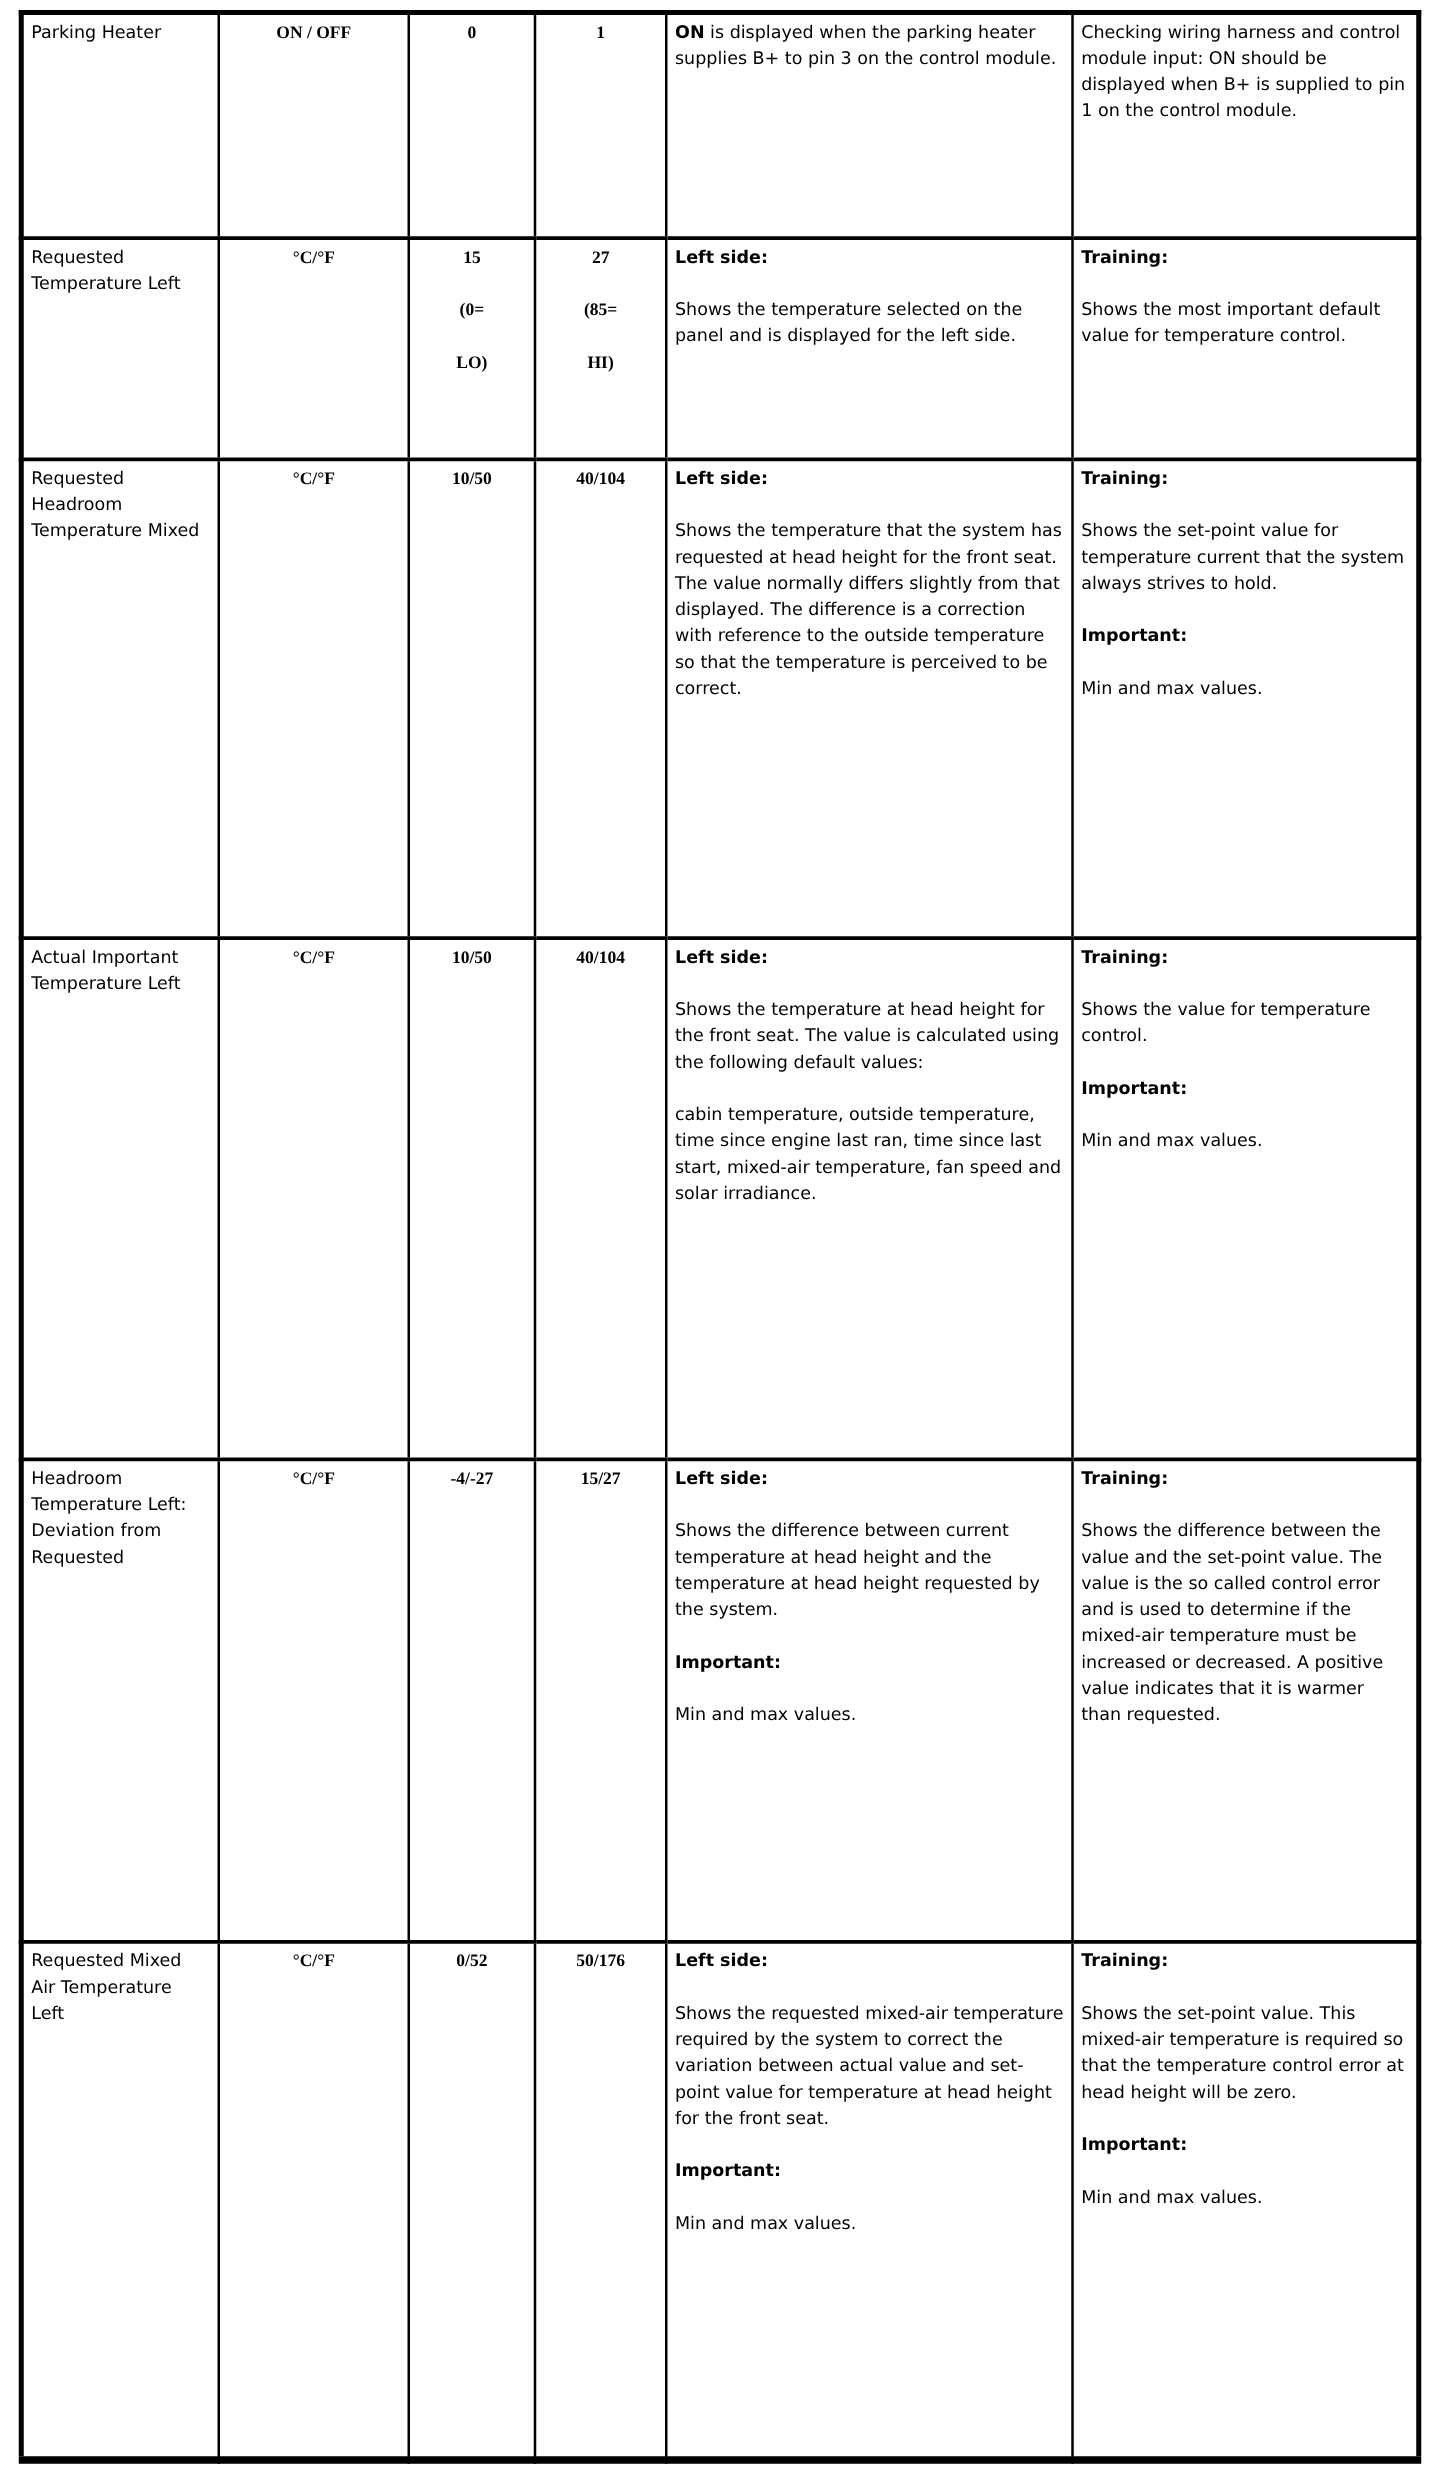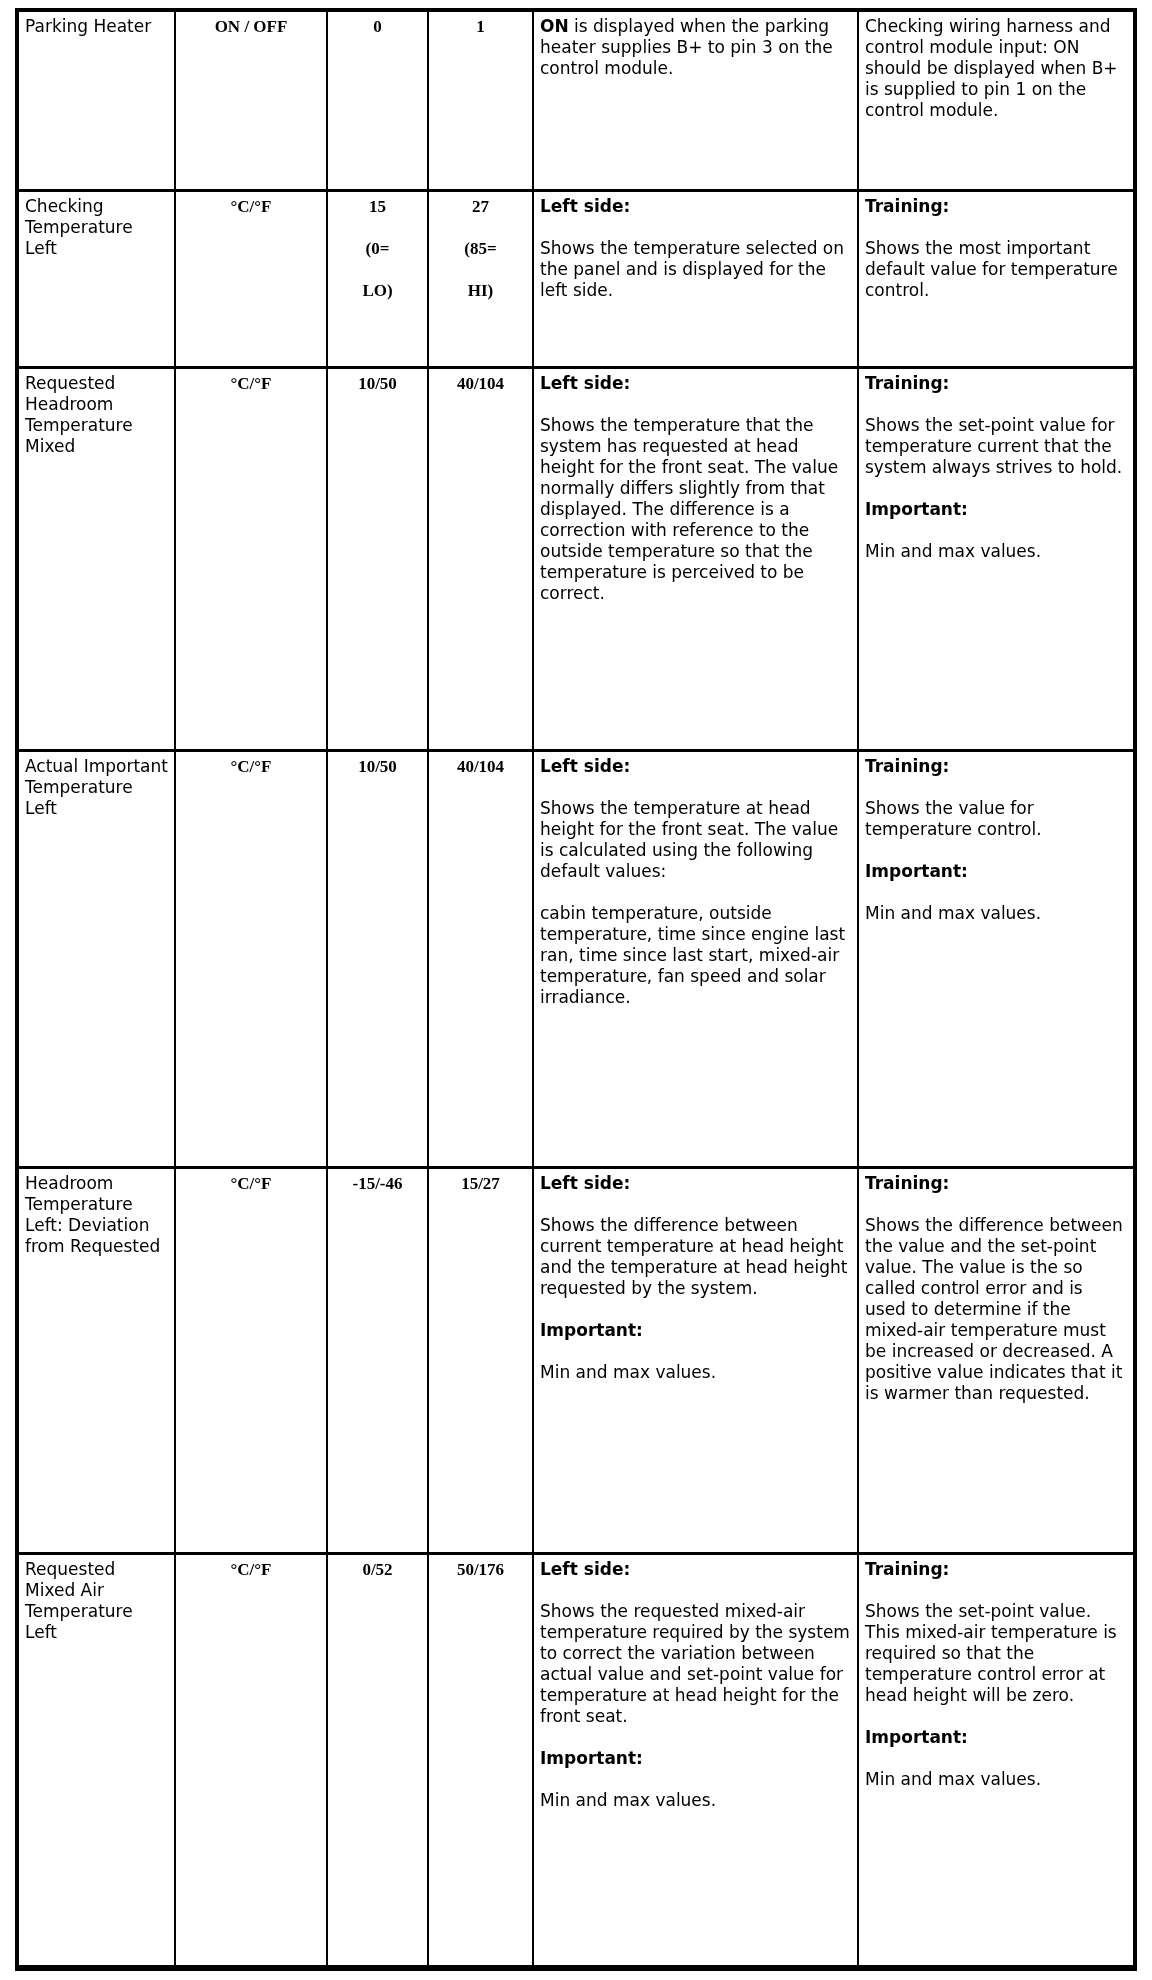--- a/index.html
+++ b/index.html
@@ -22,21 +22,21 @@
     width: 1118px;
     border: 4px solid #000000;
     border-bottom-width: 6px;
   }
   table.signal-table td {
     border: 3px solid #000000;
     border-left-width: 2px;
     border-right-width: 2px;
     vertical-align: top;
     padding: 4px 6px 6px 6px;
-    font-size: 17px;
+    font-size: 14px;
     line-height: 21px;
     overflow: hidden;
   }
   
   col.col-parameter   { width: 158px; }
   col.col-unit        { width: 152px; }
   col.col-min         { width: 101px; }
   col.col-max         { width: 105px; }
   col.col-description { width: 325px; }
   col.col-training    { width: 277px; }
@@ -93,21 +93,21 @@
           </td>
           <td class="cell-description">
             <p><span class="b">ON</span><span> is displayed when the parking heater supplies B+ to pin 3 on the control module.</span></p>
           </td>
           <td class="cell-training">
             <p><span>Checking wiring harness and control module input: ON should be displayed when B+ is supplied to pin 1 on the control module.</span></p>
           </td>
         </tr>
         <tr>
           <td class="cell-parameter">
-            <p><span>Checking Temperature Left</span></p>
+            <p><span>Requested Temperature Left</span></p>
           </td>
           <td class="cell-unit">
             <p><span class="b">°C/°F</span></p>
           </td>
           <td class="cell-min">
             <p><span class="b">15</span></p>
             <p><span class="b">(0=</span></p>
             <p><span class="b">LO)</span></p>
           </td>
           <td class="cell-max">
@@ -174,21 +174,21 @@
           </td>
         </tr>
         <tr>
           <td class="cell-parameter">
             <p><span>Headroom Temperature Left: Deviation from Requested</span></p>
           </td>
           <td class="cell-unit">
             <p><span class="b">°C/°F</span></p>
           </td>
           <td class="cell-min">
-            <p><span class="b">-15/-46</span></p>
+            <p><span class="b">-4/-27</span></p>
           </td>
           <td class="cell-max">
             <p><span class="b">15/27</span></p>
           </td>
           <td class="cell-description">
             <p><span class="b">Left side:</span></p>
             <p><span>Shows the difference between current temperature at head height and the temperature at head height requested by the system.</span></p>
             <p><span class="b">Important:</span></p>
             <p><span>Min and max values.</span></p>
           </td>

